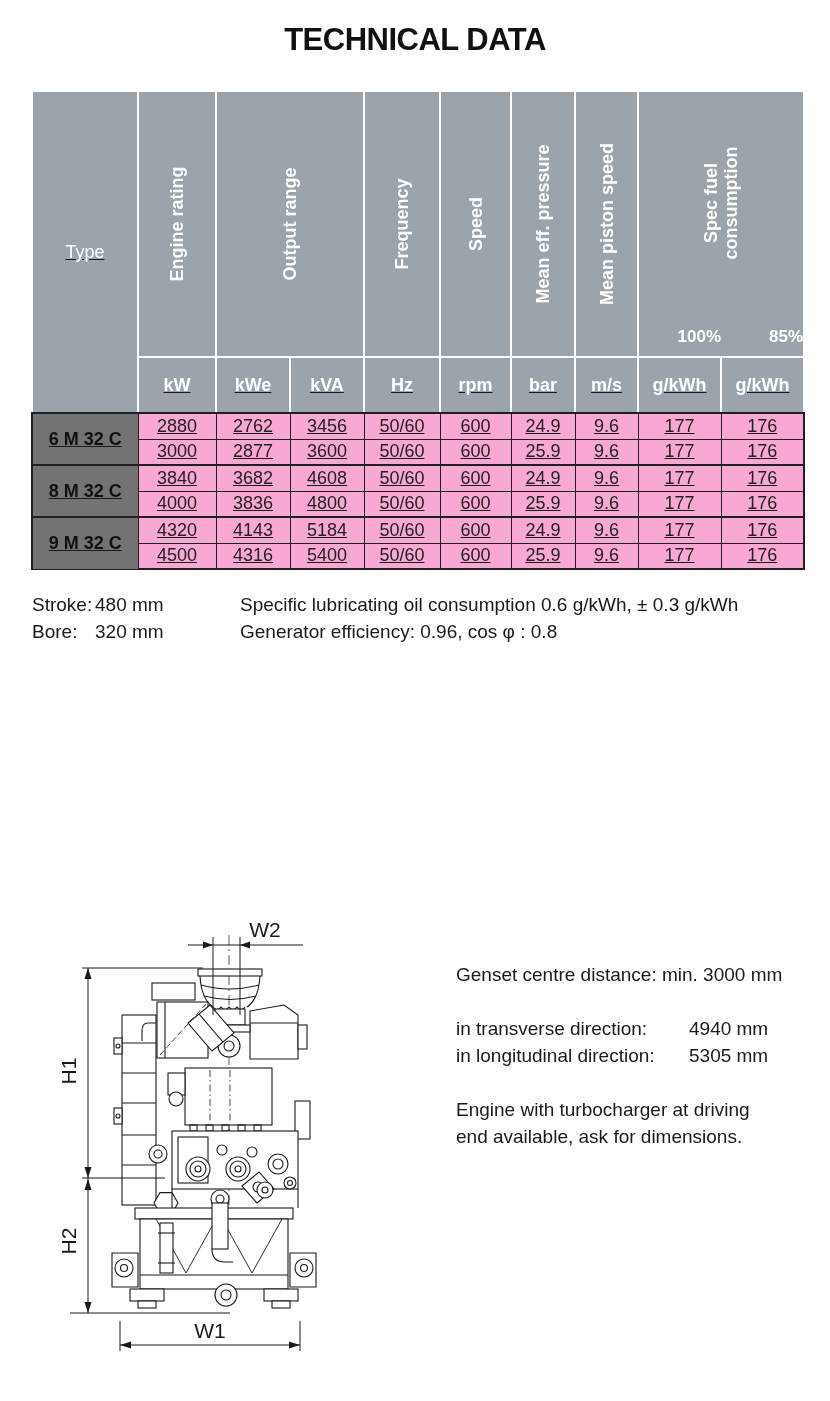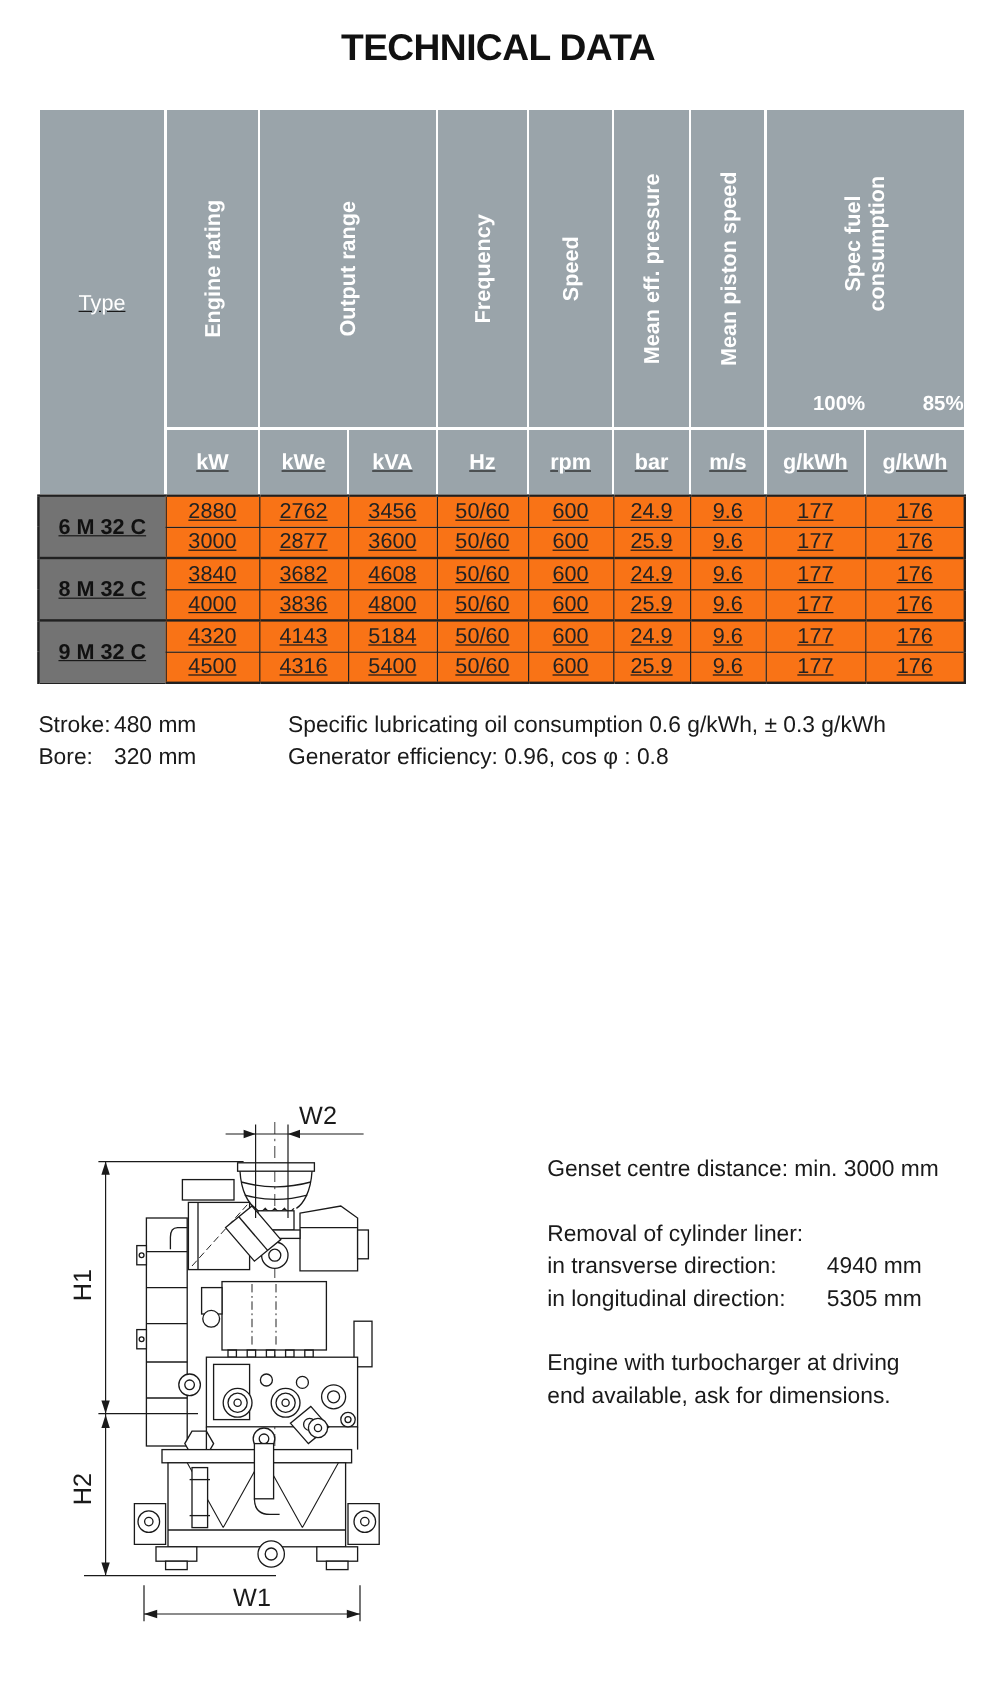--- a/index.html
+++ b/index.html
@@ -19,21 +19,21 @@
   tr.hr2 th { height:56px; font-size:18px; font-weight:700; border-bottom:2px solid #202020; }
   th.type-h { border-bottom:2px solid #202020; font-size:18px; font-weight:700; }
 
   .rot { position:absolute; left:50%; top:50%; transform:translate(-50%,-50%) rotate(-90deg);
     white-space:nowrap; font-size:18px; font-weight:700; color:#fff; text-align:center; line-height:20px; }
   .rot2 { top:42%; }
   .loads { position:absolute; left:0; right:0; bottom:9px; display:flex; font-size:17px; font-weight:700; color:#fff; }
   .loads span { flex:1;text-align:right; }
 
   tbody tr { height:26px; }
-  tbody td { border:1px solid #202020; font-size:18px; color:#222; background:#f97316; }
+  tbody td { border:1px solid #202020; font-size:18px; color:#222; background:#f9a8d4; }
   tbody th.dt { border:1px solid #202020; font-size:18px; font-weight:700; background:#737373; color:#111; }
   tr.gtop td, tr.gtop th { border-top:2px solid #202020; }
   tbody tr:last-child td, tbody tr:last-child th { border-bottom:2px solid #202020; }
   tbody th.dt { border-left:2px solid #202020; }
   tbody td:last-child { border-right:2px solid #202020; }
 
   
   .notes { position:absolute; left:32px; top:591px; width:780px; font-size:19px; line-height:27px; }
   .notes .pair { display:flex; }
   .notes .pair .lbl { width:63px; }
@@ -334,21 +334,20 @@
       <line x1="60" y1="442" x2="240" y2="442"></line>
       <polygon points="60,442 71,438.5 71,445.5" fill="#1a1a1a" stroke="none"></polygon>
       <polygon points="240,442 229,438.5 229,445.5" fill="#1a1a1a" stroke="none"></polygon>
     </g>
     <text x="150" y="435" text-anchor="middle">W1</text>
   </svg>
 
   <div class="info">
     <div>Genset centre distance: min. 3000 mm</div>
     <div class="gap"></div>
-    <div>Removal of cylinder liner:</div>
     <div class="dim-row">
       <span class="lbl">in transverse direction:</span>
       <span>4940 mm</span>
     </div>
     <div class="dim-row">
       <span class="lbl">in longitudinal direction:</span>
       <span>5305 mm</span>
     </div>
     <div class="gap"></div>
     <div>Engine with turbocharger at driving</div>

